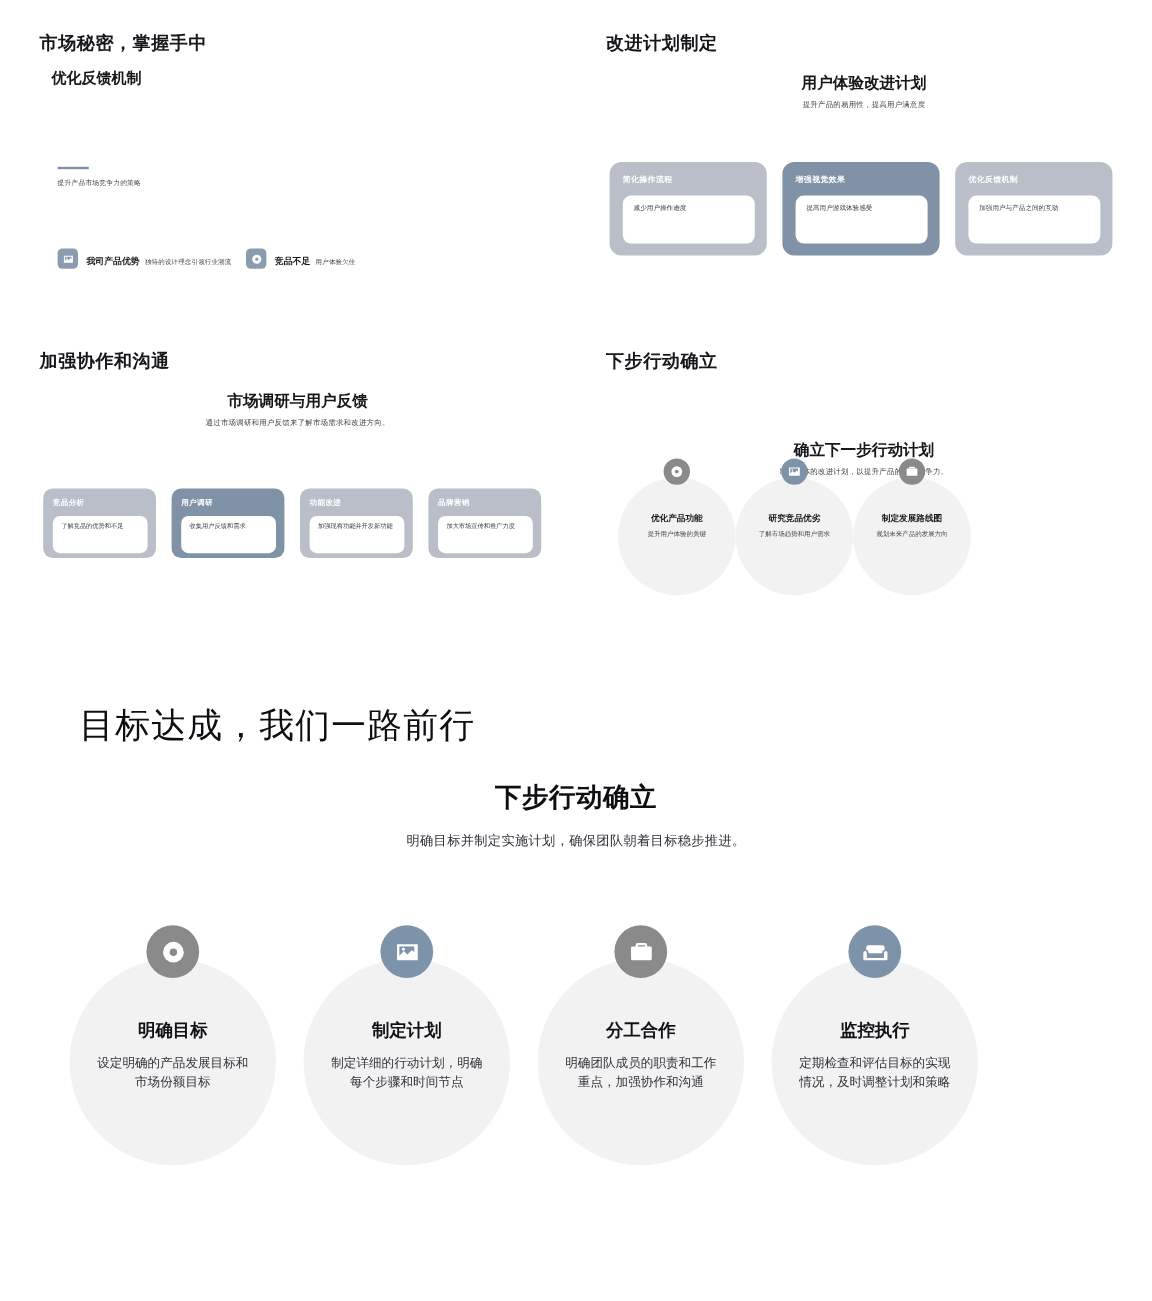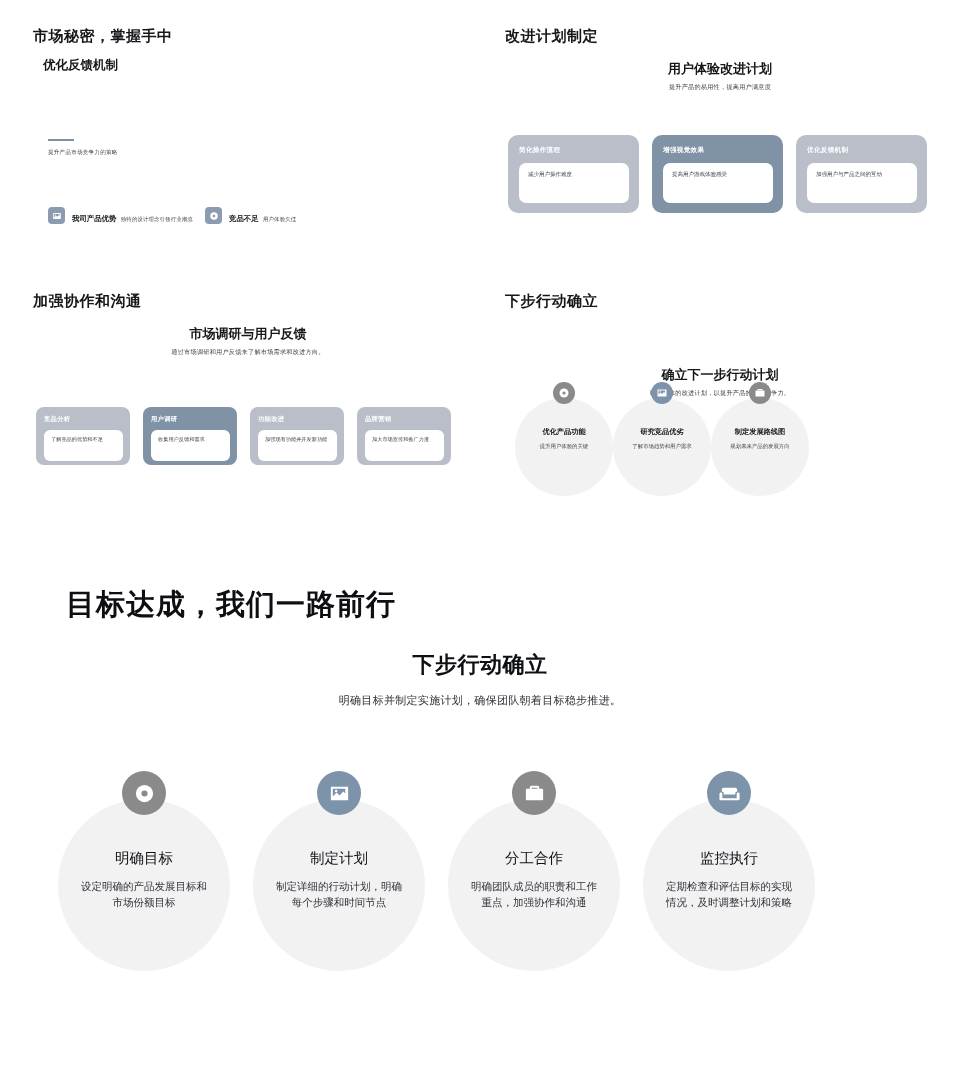--- a/index.html
+++ b/index.html
@@ -112,21 +112,21 @@
   }
   .circ-badge svg { width: 12px; height: 12px; fill: #ffffff; }
   .circ-text { position: relative; z-index: 2; padding-top: 45px; text-align: center; }
   .circ-text .t { font-size: 7.2px; font-weight: bold; color: #15171a; }
   .circ-text .d { font-size: 5.4px; color: #44474d; line-height: 1.5; margin-top: 5px; padding: 0 11px; }
 
   
   #hero { position: absolute; left: 0; top: 575px; width: 960px; }
   .hero-title {
     position: absolute; left: 66px; top: 10px;
-    font-size: 29px; font-weight: bold; color: #0d0f12; letter-spacing: 1px;
+    font-size: 29px; font-weight: normal; color: #0d0f12; letter-spacing: 1px;
   }
   .hero-sub {
     position: absolute; left: 0; right: 0; top: 75px;
     text-align: center; font-size: 22px; font-weight: bold; color: #0d0f12;
     letter-spacing: .5px;
   }
   .hero-desc {
     position: absolute; left: 0; right: 0; top: 118px;
     text-align: center; font-size: 11px; color: #2c3036; letter-spacing: .3px;
   }
@@ -137,21 +137,21 @@
     width: 172px; height: 172px; border-radius: 50%;
     background: #f2f2f3;
   }
   .bcirc-badge {
     position: absolute; left: 64px; top: 0;
     width: 44px; height: 44px; border-radius: 50%;
     display: flex; align-items: center; justify-content: center; z-index: 2;
   }
   .bcirc-badge svg { width: 23px; height: 23px; fill: #ffffff; }
   .bcirc-text { position: relative; z-index: 2; padding-top: 78px; text-align: center; }
-  .bcirc-text .t { font-size: 14.5px; font-weight: normal; color: #101216; }
+  .bcirc-text .t { font-size: 14.5px; font-weight: bold; color: #101216; }
   .bcirc-text .d { font-size: 10.5px; color: #2f3339; line-height: 1.55; margin-top: 10px; padding: 0 22px; }
 </style>
 </head>
 <body>
 
 <div class="page">
 
   <section id="q1">
     <h2 class="panel-title">市场秘密，掌握手中</h2>
     <h3 class="panel-sub">优化反馈机制</h3>

